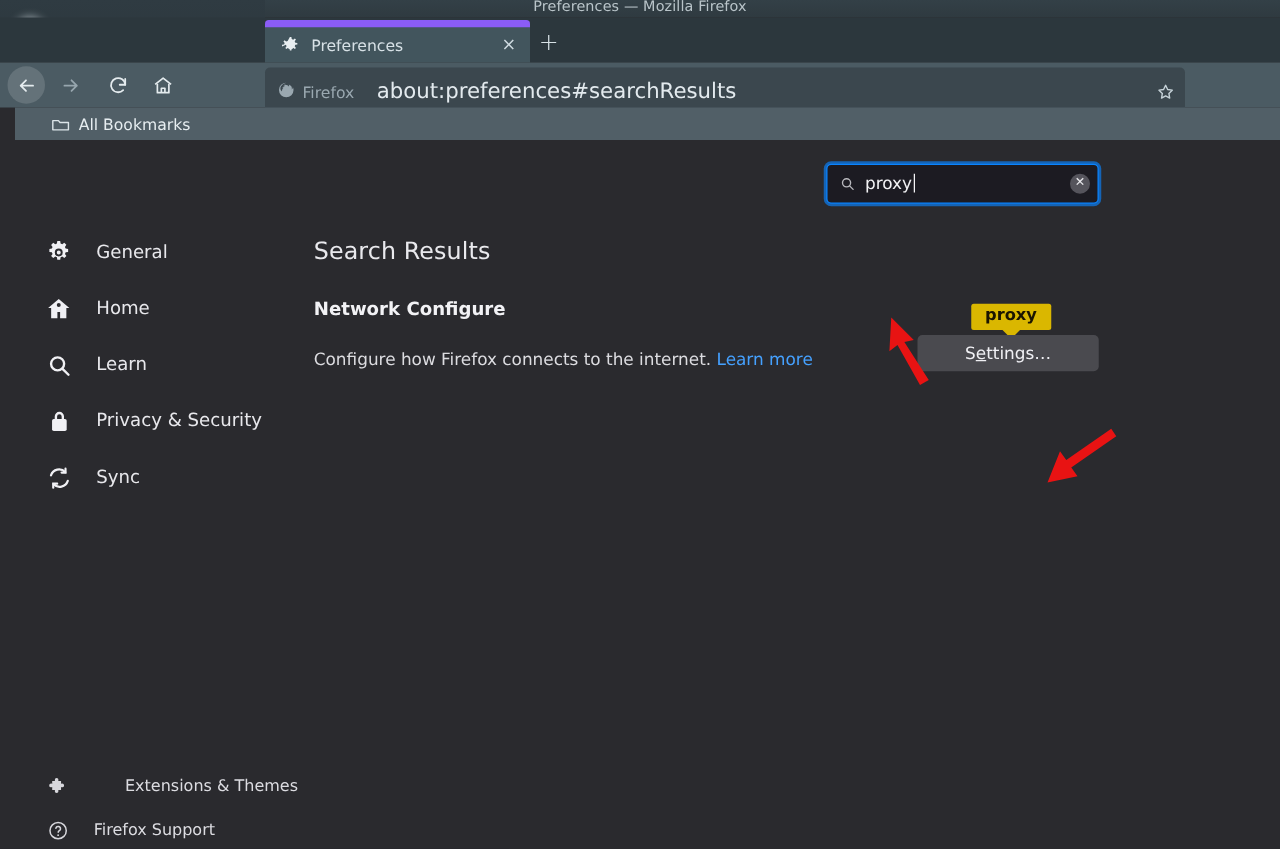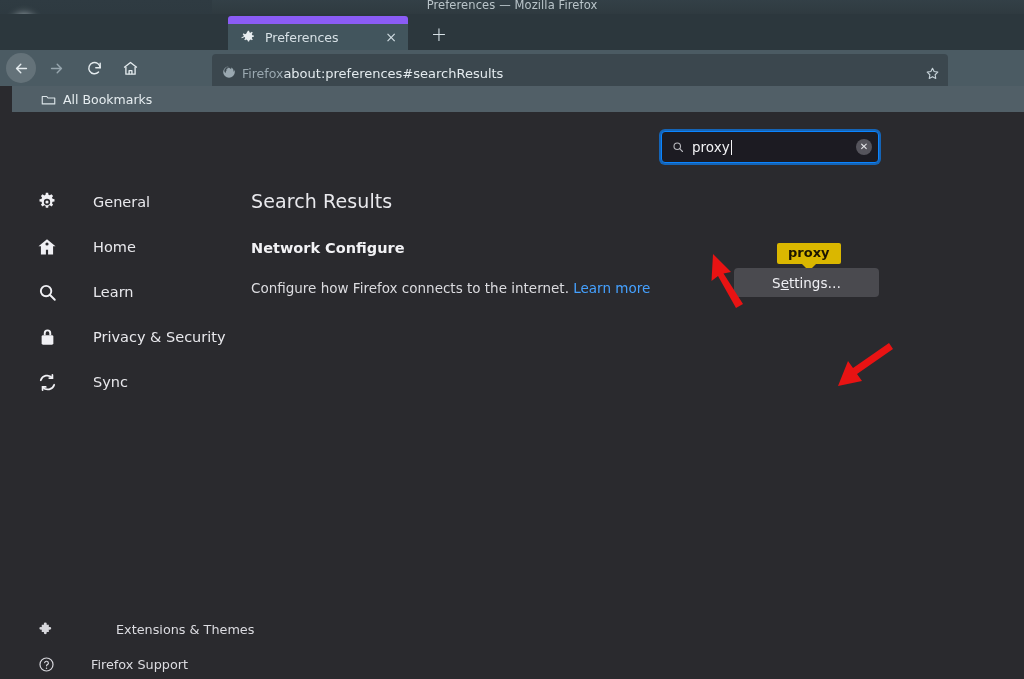--- a/index.html
+++ b/index.html
@@ -76,29 +76,28 @@
     left: 0;
     top: 14px;
     width: 1024px;
     height: 36px;
     background: #2c373d;
   }
   .tab {
     position: absolute;
     left: 212px;
     top: 2px;
-    width: 180px;
+    width: 212px;
     height: 34px;
     background: #42555d;
-    border-top: 8px solid #8b5cf6;
+    border-top: 6px solid #8b5cf6;
     border-radius: 3px 3px 0 0;
     display: flex;
     align-items: center;
     padding: 0 8px 0 12px;
-    margin-left: 16px;
   }
   .tab-favicon {
     width: 16px;
     height: 16px;
     flex: 0 0 16px;
     display: flex;
     align-items: center;
     justify-content: center;
     color: #e8eef1;
   }
@@ -182,21 +181,22 @@
     gap: 6px;
     flex: 0 0 auto;
   }
   .url-brand {
     font-size: 12.5px;
     color: #9aa8b0;
     white-space: nowrap;
   }
   .url-text {
     flex: 1 1 auto;
-    font-size: 13px;
+    margin-left: 18px;
+    font-size: 17px;
     color: #e3eaee;
     white-space: nowrap;
     overflow: hidden;
   }
   .url-star {
     flex: 0 0 20px;
     width: 20px;
     height: 20px;
     display: flex;
     align-items: center;
@@ -321,21 +321,20 @@
     height: 22px;
     display: flex;
     align-items: center;
     justify-content: center;
     color: #f0f0f4;
   }
   .side-label {
     font-size: 14.5px;
     color: #e8e8ec;
     white-space: nowrap;
-    margin-left: 16px;
   }
   .side-item.n0 { top: 76px; }
   .side-item.n1 { top: 121px; }
   .side-item.n2 { top: 166px; }
   .side-item.n3 { top: 211px; }
   .side-item.n4 { top: 256px; }
 
   .side-bottom {
     position: absolute;
     left: 36px;

